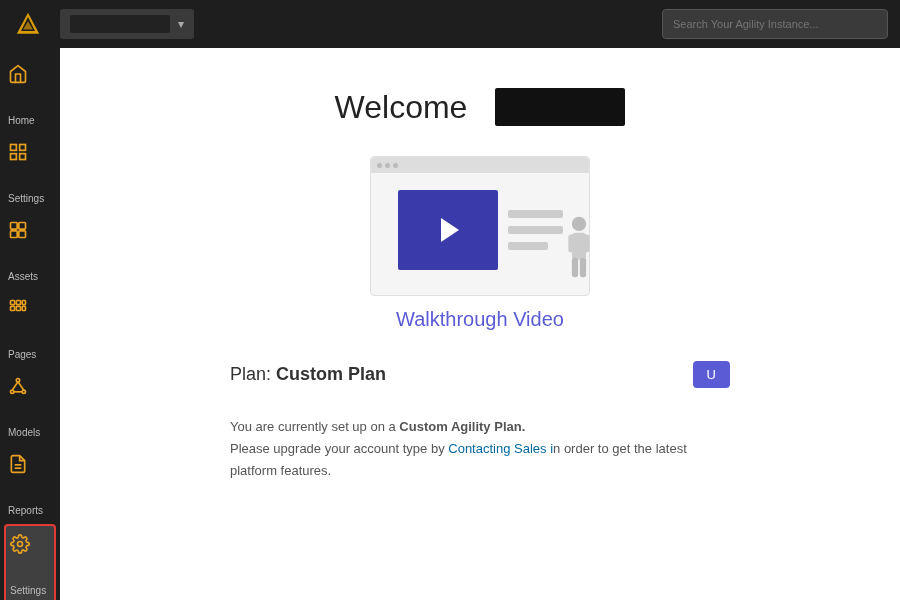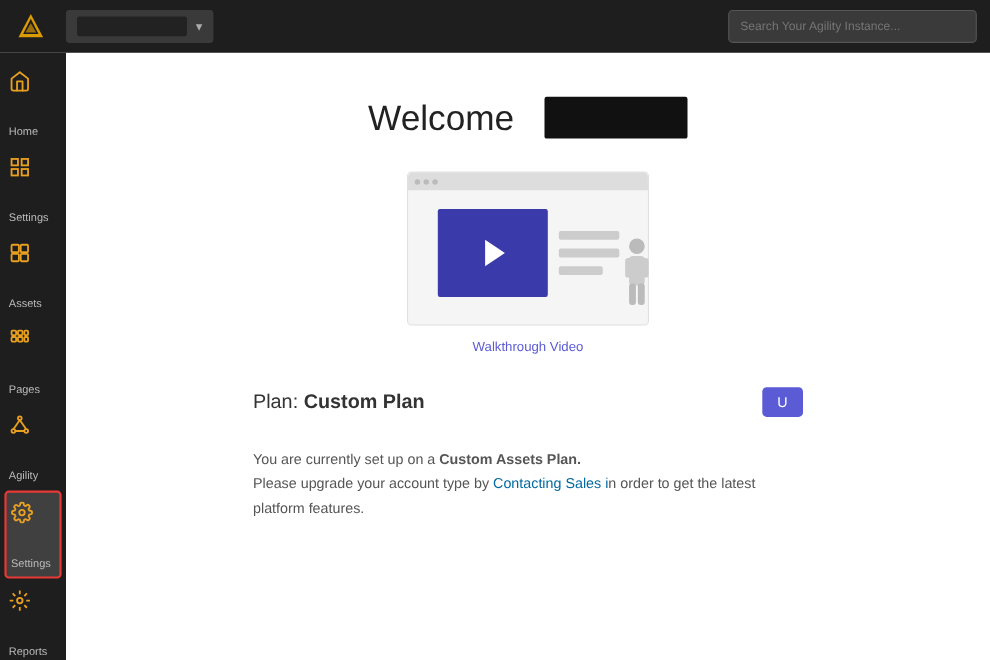--- a/index.html
+++ b/index.html
@@ -200,21 +200,21 @@
     
     .person-figure {
       position: absolute;
       right: -10px;
       bottom: 0;
       width: 40px;
       height: 80px;
     }
     .video-link {
       color: #5b5bd6;
-      font-size: 12px;
+      font-size: 20px;
       font-weight: 500;
       text-decoration: none;
       cursor: pointer;
     }
 
     
     .plan-section {
       max-width: 500px;
       margin: 0 auto;
     }
@@ -323,23 +323,34 @@
       <span class="sidebar-item-icon">
         <svg width="20" height="20" viewBox="0 0 24 24" fill="none" stroke="#e8a020" stroke-width="2">
           <circle cx="12" cy="5" r="2"></circle>
           <circle cx="5" cy="19" r="2"></circle>
           <circle cx="19" cy="19" r="2"></circle>
           <line x1="12" y1="7" x2="5" y2="17"></line>
           <line x1="12" y1="7" x2="19" y2="17"></line>
           <line x1="7" y1="19" x2="17" y2="19"></line>
         </svg>
       </span>
-      <span class="sidebar-item-label">Agility</span>
-    </div>
-
+      <span class="sidebar-item-label">Models</span>
+    </div>
+
+    <div class="sidebar-item">
+      <span class="sidebar-item-icon">
+        <svg width="20" height="20" viewBox="0 0 24 24" fill="none" stroke="#e8a020" stroke-width="2">
+          <path d="M14 2H6a2 2 0 0 0-2 2v16a2 2 0 0 0 2 2h12a2 2 0 0 0 2-2V8z"></path>
+          <polyline points="14 2 14 8 20 8"></polyline>
+          <line x1="8" y1="13" x2="16" y2="13"></line>
+          <line x1="8" y1="17" x2="16" y2="17"></line>
+        </svg>
+      </span>
+      <span class="sidebar-item-label">Reports</span>
+    </div>
 
     <div class="sidebar-item settings-active">
       <span class="sidebar-item-icon">
         <svg width="20" height="20" viewBox="0 0 24 24" fill="none" stroke="#e8a020" stroke-width="2">
           <circle cx="12" cy="12" r="3"></circle>
           <path d="M19.4 15a1.65 1.65 0 0 0 .33 1.82l.06.06a2 2 0 0 1-2.83 2.83l-.06-.06a1.65 1.65 0 0 0-1.82-.33 1.65 1.65 0 0 0-1 1.51V21a2 2 0 0 1-4 0v-.09A1.65 1.65 0 0 0 9 19.4a1.65 1.65 0 0 0-1.82.33l-.06.06a2 2 0 0 1-2.83-2.83l.06-.06A1.65 1.65 0 0 0 4.68 15a1.65 1.65 0 0 0-1.51-1H3a2 2 0 0 1 0-4h.09A1.65 1.65 0 0 0 4.6 9a1.65 1.65 0 0 0-.33-1.82l-.06-.06a2 2 0 0 1 2.83-2.83l.06.06A1.65 1.65 0 0 0 9 4.68a1.65 1.65 0 0 0 1-1.51V3a2 2 0 0 1 4 0v.09a1.65 1.65 0 0 0 1 1.51 1.65 1.65 0 0 0 1.82-.33l.06-.06a2 2 0 0 1 2.83 2.83l-.06.06A1.65 1.65 0 0 0 19.4 9a1.65 1.65 0 0 0 1.51 1H21a2 2 0 0 1 0 4h-.09a1.65 1.65 0 0 0-1.51 1z"></path>
         </svg>
       </span>
       <span class="sidebar-item-label">Settings</span>
     </div>
@@ -396,21 +407,21 @@
     <div class="plan-section">
       <div class="plan-header">
         <div class="plan-title">
           <span>Plan:</span>
           <strong>Custom Plan</strong>
         </div>
         <button class="plan-upgrade-btn">U</button>
       </div>
       <div class="plan-text">
         <p>
-          You are currently set up on a <strong>Custom Assets Plan.</strong>
+          You are currently set up on a <strong>Custom Agility Plan.</strong>
         </p>
         <p>
           Please upgrade your account type by <a class="plan-link">Contacting Sales i</a>n order to get the latest platform features.
         </p>
       </div>
     </div>
 
   </div>
 </div>
 

